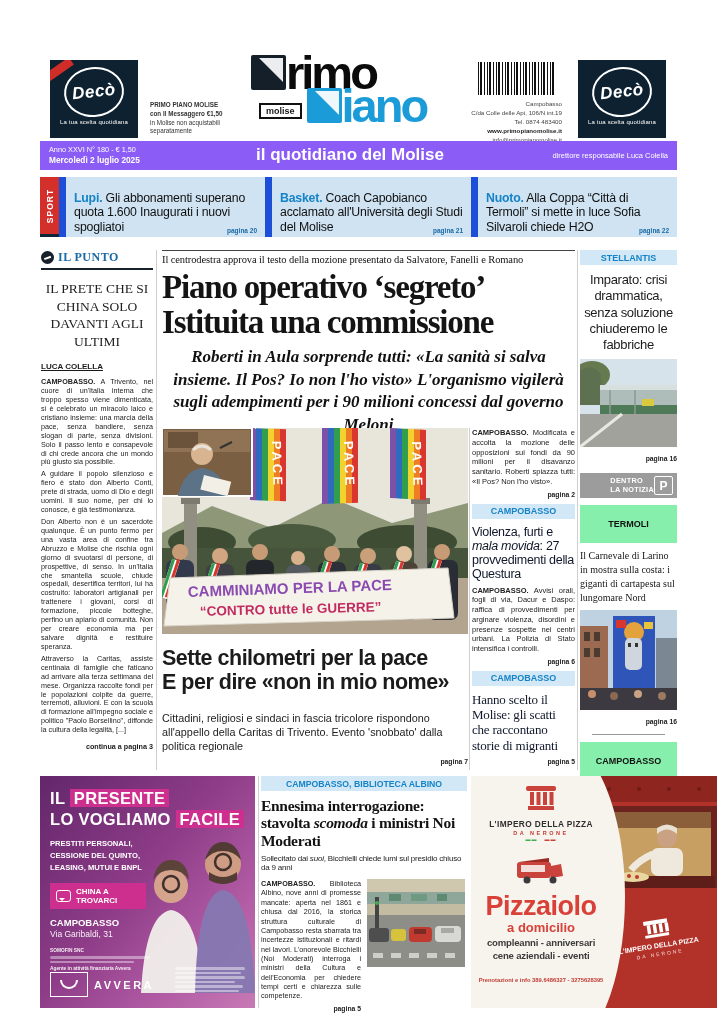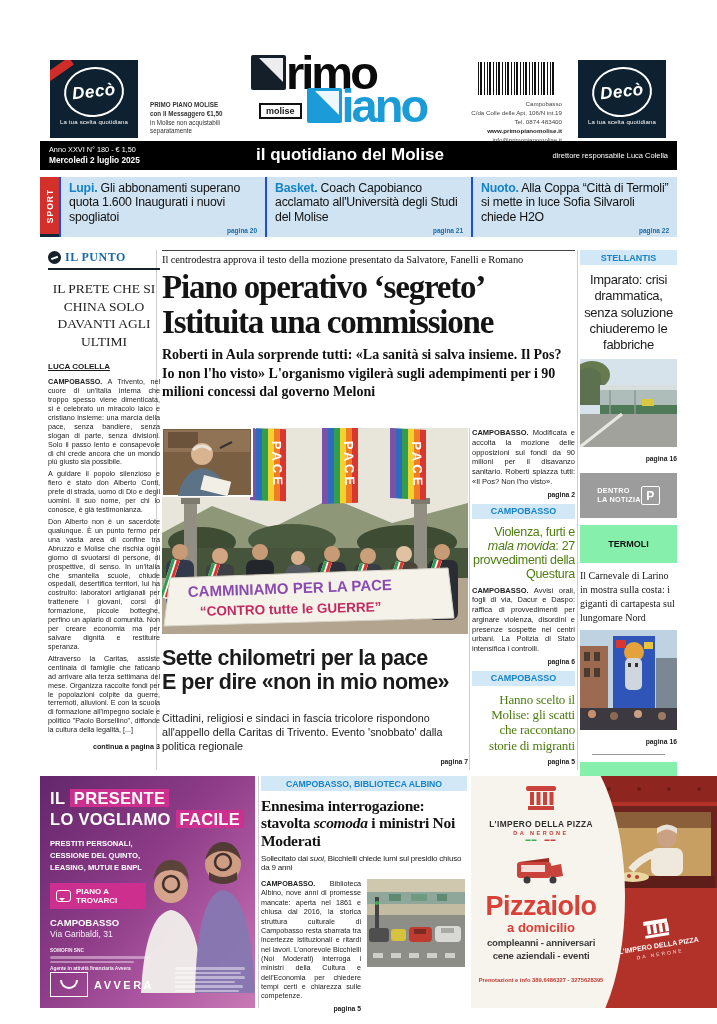--- a/index.html
+++ b/index.html
@@ -24,74 +24,74 @@
   .logo-word{font-size:47px;font-weight:800;letter-spacing:-3px;line-height:.72;color:#0b0b0b;}
   .logo-word.blue{color:#1b9cd8;}
   .logo-row2{margin-top:-2px;margin-left:8px;display:flex;align-items:flex-end;}
   .molise-badge{border:2px solid #111;background:#fff;font-size:9px;font-weight:bold;
                 padding:1px 5px;margin-right:5px;position:relative;top:-4px;}
   .barcode{left:478px;top:62px;width:78px;height:33px;background:
      repeating-linear-gradient(90deg,#111 0 1px,#fff 1px 2px,#111 2px 4px,#fff 4px 6px,#111 6px 7px,#fff 7px 9px);
      outline:4px solid #fff;}
   .contact{left:452px;top:100px;width:110px;font-size:6.2px;line-height:1.45;text-align:right;color:#444;}
   .contact b{color:#222;}
-  .band{left:40px;top:141px;width:637px;height:29px;background:#000000;color:#fff;}
+  .band{left:40px;top:141px;width:637px;height:29px;background:#8b5cf6;color:#fff;}
   .band-issue{position:absolute;left:9px;top:4px;font-size:7.3px;}
   .band-date{position:absolute;left:9px;top:14px;font-size:8.3px;font-weight:bold;}
   .band-tagline{position:absolute;left:0;right:17px;top:4px;text-align:center;font-size:17px;font-weight:bold;}
   .band-director{position:absolute;right:9px;top:10px;font-size:7.5px;}
   
   .sport{left:40px;top:177px;width:637px;height:60px;background:#cfe3f2;display:flex;}
   .sport-tag{width:19px;background:#d3302c;position:relative;flex:none;border-bottom:3px solid #10253a;}
   .sport-tag span{position:absolute;left:50%;top:50%;transform:translate(-50%,-50%) rotate(-90deg);
                   color:#fff;font-weight:bold;font-size:8.5px;letter-spacing:1px;}
-  .sport-item{flex:1;padding:4px 8px 2px;position:relative;border-left:2px solid #1d4ed8;}
+  .sport-item{flex:1;padding:14px 8px 2px;position:relative;border-left:7px solid #1d4ed8;}
   .sport-text{font-size:12.3px;line-height:1.17;color:#111;letter-spacing:-.2px;}
   .sport-lead{color:#1583c7;font-weight:bold;}
   .sport-page{position:absolute;right:8px;bottom:3px;font-size:6.5px;font-weight:bold;color:#1a6aa6;}
   
   .vline{position:absolute;width:1px;background:#cfcfcf;}
   
-  .punto{left:48px;top:250px;width:112px;}
+  .punto{left:41px;top:250px;width:112px;}
   .punto-head{display:flex;align-items:center;gap:4px;border-bottom:2px solid #16212b;padding-bottom:3px;}
   .punto-icon{width:13px;height:13px;border-radius:50%;background:#16212b;position:relative;flex:none;}
   .punto-icon:after{content:"";position:absolute;left:3px;top:6px;width:7px;height:1.5px;background:#fff;transform:rotate(-20deg);}
   .punto-head span{color:#1a6aa6;font-weight:bold;font-size:12px;font-family:"Liberation Serif",serif;letter-spacing:.5px;}
   .punto-title{font-family:"Liberation Serif",serif;font-size:13.5px;line-height:1.3;text-align:center;
                color:#1d1d1d;margin:10px 0 12px;}
   .punto-author{font-size:8px;font-weight:bold;text-decoration:underline;margin-bottom:7px;}
   .punto-body{font-size:7.2px;line-height:1.24;text-align:justify;color:#222;}
   .punto-body p{margin:0 0 3px;}
   .dl{font-weight:bold;}
   .punto-more{font-size:7.2px;font-weight:bold;text-align:right;margin-top:7px;}
   
   .story{left:162px;top:250px;width:413px;}
   .kicker{font-family:"Liberation Serif",serif;font-size:10.5px;border-top:1px solid #444;
           padding-top:3px;color:#111;letter-spacing:-.1px;}
   .headline{font-family:"Liberation Serif",serif;font-weight:bold;font-size:33px;line-height:1.05;
             letter-spacing:-1.2px;color:#141414;margin-top:5px;}
-  .deck{font-family:"Liberation Serif",serif;font-weight:bold;font-size:14px;
-        line-height:1.32;margin-top:7px;color:#111;}
+  .deck{font-family:"Liberation Serif",serif;font-style:italic;font-weight:bold;font-size:17px;
+        line-height:1.32;margin-top:7px;color:#111;text-align:center;}
   .photo-march{left:162px;top:428px;width:306px;height:206px;}
   .pace{left:162px;top:646px;width:306px;}
   .pace-head{font-size:21.5px;font-weight:bold;letter-spacing:-.5px;line-height:1.12;color:#1b1b1b;}
   .pace-deck{font-size:10.8px;line-height:1.28;margin-top:18px;color:#222;}
   .page-ref{font-size:6.8px;font-weight:bold;text-align:right;color:#222;margin-top:4px;}
   
   .midcol{left:472px;top:428px;width:103px;}
   .brief-text{font-size:7.5px;line-height:1.3;text-align:justify;color:#222;}
   .label-blue{background:#d3e8f6;color:#1583c7;font-weight:bold;font-size:9px;text-align:center;
               padding:2.5px 0;margin:6px 0;}
-  .mid-head{font-size:12.5px;line-height:1.12;letter-spacing:-.3px;color:#4d7c0f;margin-bottom:5px;text-align:right;}
+  .mid-head{font-size:12.5px;line-height:1.12;letter-spacing:-.3px;color:#0f172a;margin-bottom:5px;}
   .mid-head-serif{font-family:"Liberation Serif",serif;font-size:13px;line-height:1.18;letter-spacing:-.2px;}
   
   .rightcol{left:580px;top:250px;width:97px;}
   .right-head{font-size:13px;line-height:1.25;letter-spacing:-.3px;margin:7px 0 6px;color:#1b1b1b;text-align:center;}
-  .dentro{background:#9c9c9c;color:#fff;display:flex;justify-content:center;align-items:center;
-          padding:13px 4px;margin-top:11px;}
+  .dentro{background:#9c9c9c;color:#fff;display:flex;justify-content:flex-end;align-items:center;
+          padding:3px 4px;margin-top:11px;}
   .dentro-title{font-size:7.3px;font-weight:bold;line-height:1.15;letter-spacing:.3px;}
   .dentro-logo{width:17px;height:17px;border:1.5px solid #fff;border-radius:2px;color:#fff;
                font-weight:800;font-size:12px;display:flex;align-items:center;justify-content:center;}
   .label-yellow{background:#86efac;color:#111;font-weight:bold;font-size:9px;text-align:center;
                 padding:14px 0;margin:7px 0 6px;}
   .right-head-serif{font-family:"Liberation Serif",serif;font-size:10px;line-height:1.4;color:#161616;}
   .hr-right{border:0;border-top:1px solid #999;margin:9px 12px 2px;}
   
   .biblio{left:261px;top:776px;width:206px;}
   .biblio-label{background:#d3e8f6;color:#1583c7;font-weight:bold;font-size:8.7px;text-align:center;padding:2.5px 0;}
@@ -453,21 +453,21 @@
       <path d="M70,165 Q72,66 98,62 Q126,66 130,165 Z" fill="#8678b2"></path>
     </svg>
     <div class="av-h">
       <div><span>IL </span><span class="hl">PRESENTE</span></div>
       <div><span>LO VOGLIAMO </span><span class="hl">FACILE</span></div>
     </div>
     <div class="av-services">PRESTITI PERSONALI, CESSIONE DEL QUINTO, LEASING, MUTUI E BNPL</div>
     <div class="av-cta">
       <div class="av-cta-icon"></div>
       <div>
-          <div>PIANO A</div>
+          <div>CHINA A</div>
           <div>TROVARCI</div>
         </div>
     </div>
     <div class="av-city">CAMPOBASSO</div>
     <div class="av-addr">Via Garibaldi, 31</div>
     <div class="av-fine">
       <b>SOMOFIN SNC</b>
       <div class="blurbar" style="width:100px;"></div>
       <div class="blurbar" style="width:84px;"></div>
       <b>Agente in attività finanziaria Avvera</b>

